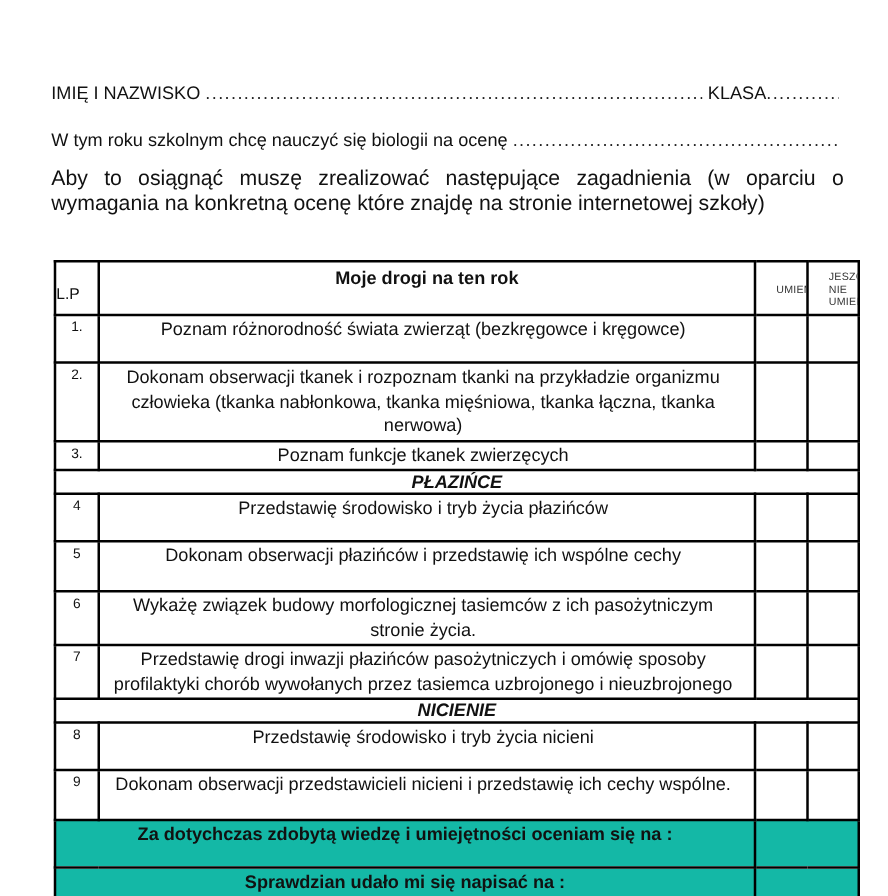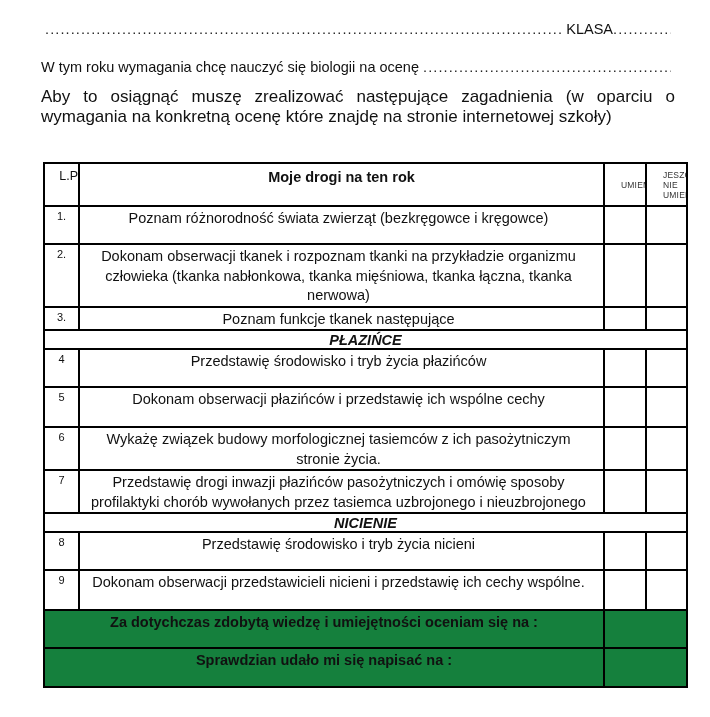--- a/index.html
+++ b/index.html
@@ -11,67 +11,67 @@
   .page{padding:19px 0 0 41px;}
 
   
   .fill-line{display:flex;align-items:baseline;width:630px;font-size:14.5px;line-height:20px;white-space:nowrap;}
   .line1{margin-bottom:18px;}
   .line2{margin-bottom:10px;}
   .dots{overflow:hidden;letter-spacing:1.1px;color:#222;}
   .dots.grow{flex:1 1 auto;min-width:0;}
   .dots.klasa-dots{width:58px;flex:0 0 auto;}
   .lbl{flex:0 0 auto;}
-  .lbl.klasa{margin-left:4px;}
+  .lbl.klasa{margin-left:4px;margin-top:46px;}
 
   .intro{width:634px;font-size:17px;line-height:20px;text-align:justify;margin:0;}
 
   
   table.goals{
     border-collapse:collapse;table-layout:fixed;
     width:643px;margin:35px 0 0 2px;
   }
   .goals td,.goals th{border:2px solid #000;padding:0;overflow:hidden;}
   col.c-lp{width:35px;}
   col.c-goal{width:525px;}
   col.c-can{width:42px;}
   col.c-not{width:41px;}
 
   tr.h43{height:43px;} tr.h38{height:38px;} tr.h59{height:59px;}
   tr.h19{height:19px;} tr.h40{height:40px;} tr.h39{height:39px;}
   tr.h36{height:36px;}
 
-  th.lp-h{font-size:12.5px;font-weight:normal;vertical-align:top;padding-top:5px;text-align:right;}
+  th.lp-h{font-size:12.5px;font-weight:normal;vertical-align:top;padding-top:18px;text-align:left;}
   th.goal-h{font-size:14.5px;font-weight:bold;vertical-align:top;padding-top:5px;text-align:center;}
   th.small-h{font-size:8.5px;font-weight:normal;color:#333;text-align:center;vertical-align:middle;line-height:10px;letter-spacing:.2px;padding:0 16px;}
 
   td.num{font-size:11px;text-align:center;vertical-align:top;padding-top:3px;}
   td.desc{font-size:14.5px;line-height:19.5px;vertical-align:top;padding:2px 14px 0 8px;text-align:center;}
   td.chk{background:#fff;}
 
   td.section{font-size:14.5px;font-weight:bold;font-style:italic;text-align:center;vertical-align:top;padding-top:1px;}
 
-  tr.summary td{background:#15803d;}
+  tr.summary td{background:#14b8a6;}
   td.sumlabel{font-size:14.5px;font-weight:bold;text-align:center;vertical-align:top;padding-top:3px;}
   td.sumempty{}
 </style>
 </head>
 <body>
 
 <div class="page">
 
   <div class="fill-line line1">
-    &nbsp;
+    <span class="lbl">IMIĘ I NAZWISKO</span>&nbsp;
     <span class="dots grow">..........................................................................................................................................</span>
     <span class="lbl klasa">KLASA</span>
     <span class="dots klasa-dots">..........................</span>
   </div>
 
   <div class="fill-line line2">
-    <span class="lbl">W tym roku wymagania chcę nauczyć się biologii na ocenę</span>&nbsp;
+    <span class="lbl">W tym roku szkolnym chcę nauczyć się biologii na ocenę</span>&nbsp;
     <span class="dots grow">..........................................................................................</span>
   </div>
 
   <p class="intro">Aby to osiągnąć muszę zrealizować następujące zagadnienia (w oparciu o wymagania na konkretną ocenę które znajdę na stronie internetowej szkoły)</p>
 
   <table class="goals">
     <colgroup>
       <col class="c-lp">
         <col class="c-goal">
         <col class="c-can">
@@ -95,21 +95,21 @@
 
     <tr class="h59">
       <td class="num">2.</td>
       <td class="desc">Dokonam obserwacji tkanek i rozpoznam tkanki na przykładzie organizmu człowieka (tkanka nabłonkowa, tkanka mięśniowa, tkanka łączna, tkanka nerwowa)</td>
       <td class="chk"></td>
       <td class="chk"></td>
     </tr>
 
     <tr class="h19">
       <td class="num">3.</td>
-      <td class="desc">Poznam funkcje tkanek następujące</td>
+      <td class="desc">Poznam funkcje tkanek zwierzęcych</td>
       <td class="chk"></td>
       <td class="chk"></td>
     </tr>
 
     <tr class="h19">
       <td class="section" colspan="4">PŁAZIŃCE</td>
     </tr>
 
     <tr class="h38">
       <td class="num">4</td>

